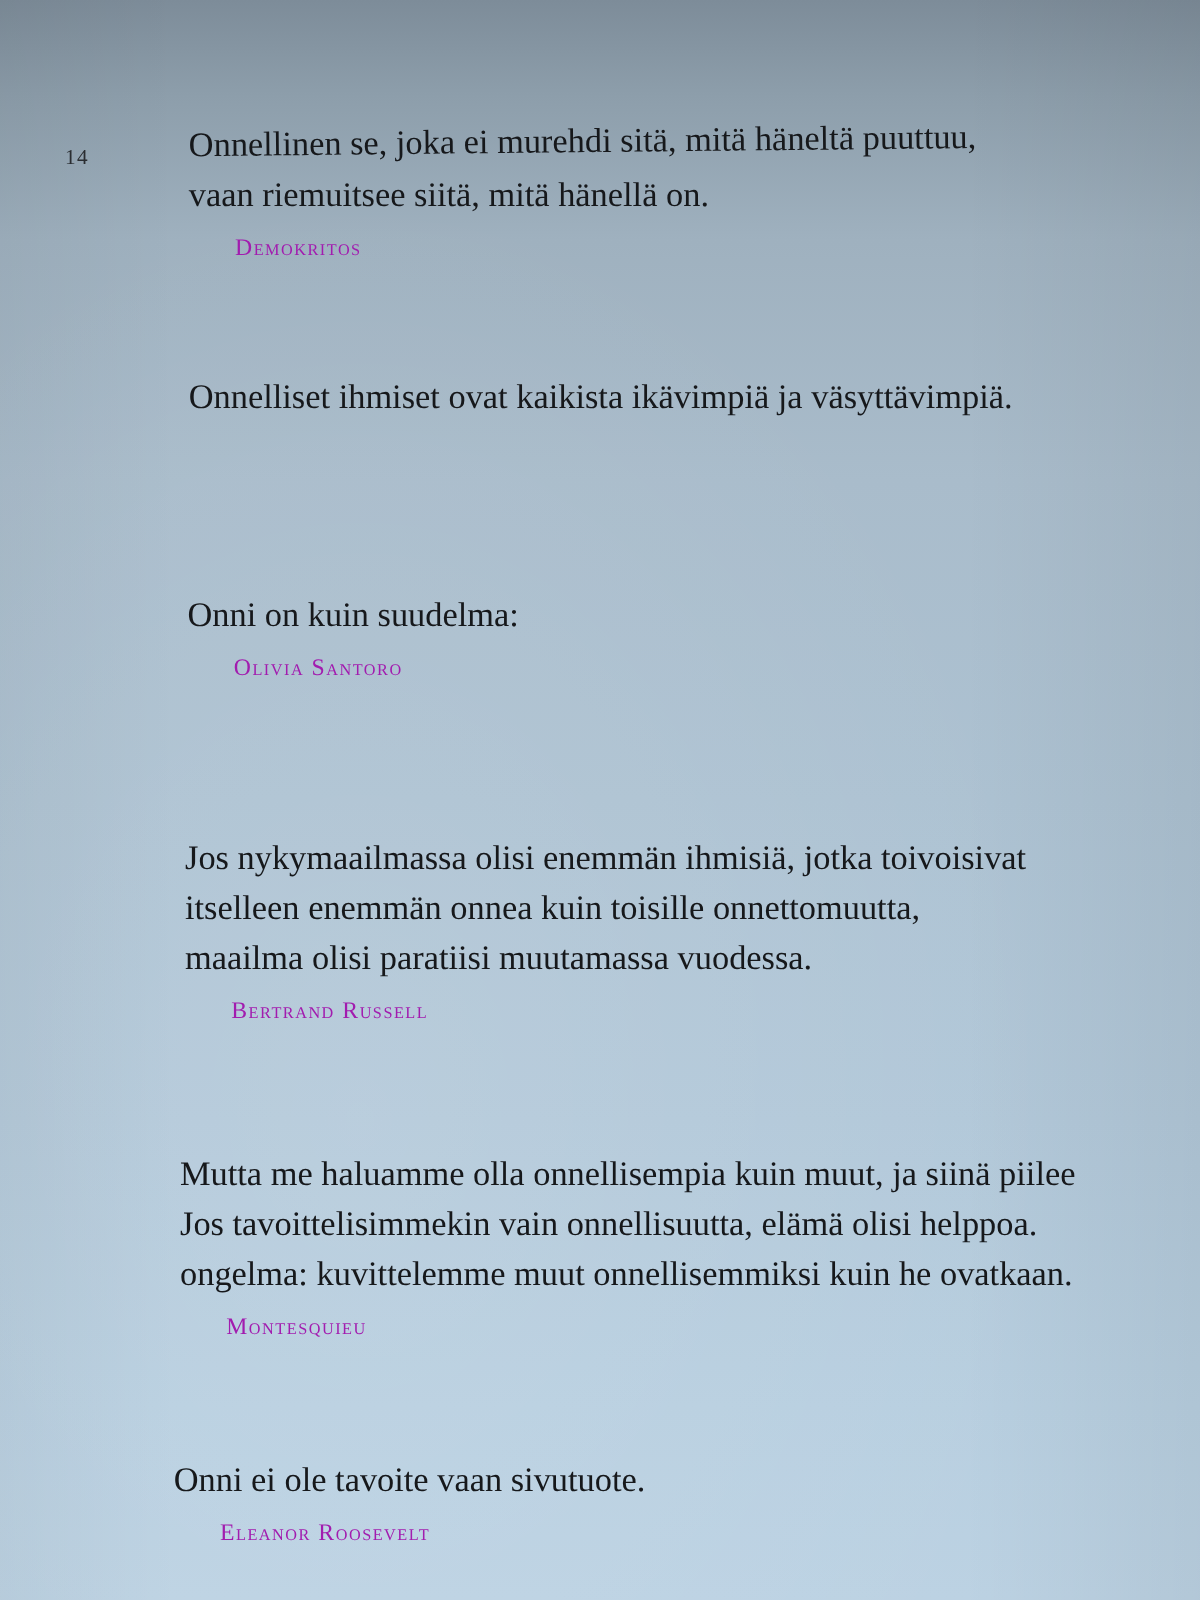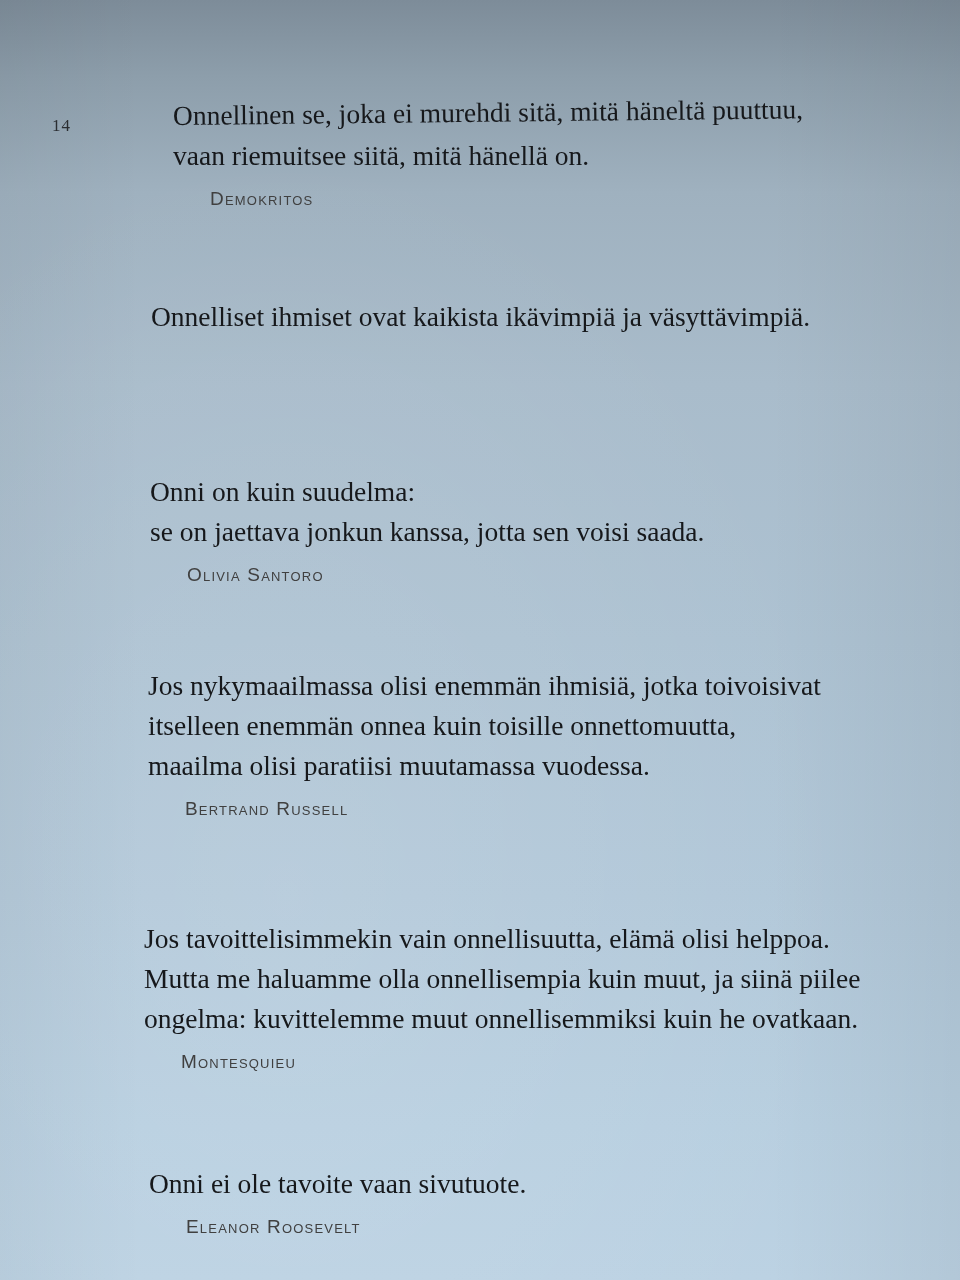--- a/index.html
+++ b/index.html
@@ -45,32 +45,32 @@
       display: block;
       font-size: 27.5px;
       line-height: 40px;
       white-space: nowrap;
       color: #16181b;
     }
     .author {
       display: block;
       margin-top: 12px;
       margin-left: 37px;
-      font-family: Liberation Sans, sans-serif;
+      font-family: Liberation Serif, serif;
       font-variant: small-caps;
       font-size: 19px;
       letter-spacing: 1.2px;
-      color: #404040;
+      color: #a21caf;
     }
-    #q1 { left: 151px; top: 96px; margin-left: 22px; }
+    #q1 { left: 151px; top: 96px; }
     #q2 { left: 151px; top: 297px; }
     #q3 { left: 150px; top: 472px; }
     #q4 { left: 148px; top: 666px; }
     #q5 { left: 144px; top: 919px; }
-    #q6 { left: 149px; top: 1164px; }
+    #q6 { left: 139px; top: 1164px; }
     #q1 .quote-line:first-child { transform: rotate(-0.6deg); transform-origin: left center; }
   </style>
 </head>
 <body>
 
 <div class="page-shade"></div>
 
 <div class="page-number">14</div>
 
 <div class="quote" id="q1">
@@ -78,34 +78,33 @@
   <span class="quote-line">vaan riemuitsee siitä, mitä hänellä on.</span>
   <span class="author">Demokritos</span>
 </div>
 
 <div class="quote" id="q2">
   <span class="quote-line">Onnelliset ihmiset ovat kaikista ikävimpiä ja väsyttävimpiä.</span>
 </div>
 
 <div class="quote" id="q3">
   <span class="quote-line">Onni on kuin suudelma:</span>
-  <span class="quote-line">se on jaettava jonkun kanssa, jotta sen voisi saada.</span>
   <span class="author">Olivia Santoro</span>
 </div>
 
 <div class="quote" id="q4">
   <span class="quote-line">Jos nykymaailmassa olisi enemmän ihmisiä, jotka toivoisivat</span>
   <span class="quote-line">itselleen enemmän onnea kuin toisille onnettomuutta,</span>
   <span class="quote-line">maailma olisi paratiisi muutamassa vuodessa.</span>
   <span class="author">Bertrand Russell</span>
 </div>
 
 <div class="quote" id="q5">
+  <span class="quote-line">Mutta me haluamme olla onnellisempia kuin muut, ja siinä piilee</span>
   <span class="quote-line">Jos tavoittelisimmekin vain onnellisuutta, elämä olisi helppoa.</span>
-  <span class="quote-line">Mutta me haluamme olla onnellisempia kuin muut, ja siinä piilee</span>
   <span class="quote-line">ongelma: kuvittelemme muut onnellisemmiksi kuin he ovatkaan.</span>
   <span class="author">Montesquieu</span>
 </div>
 
 <div class="quote" id="q6">
   <span class="quote-line">Onni ei ole tavoite vaan sivutuote.</span>
   <span class="author">Eleanor Roosevelt</span>
 </div>
 
 </body></html>

